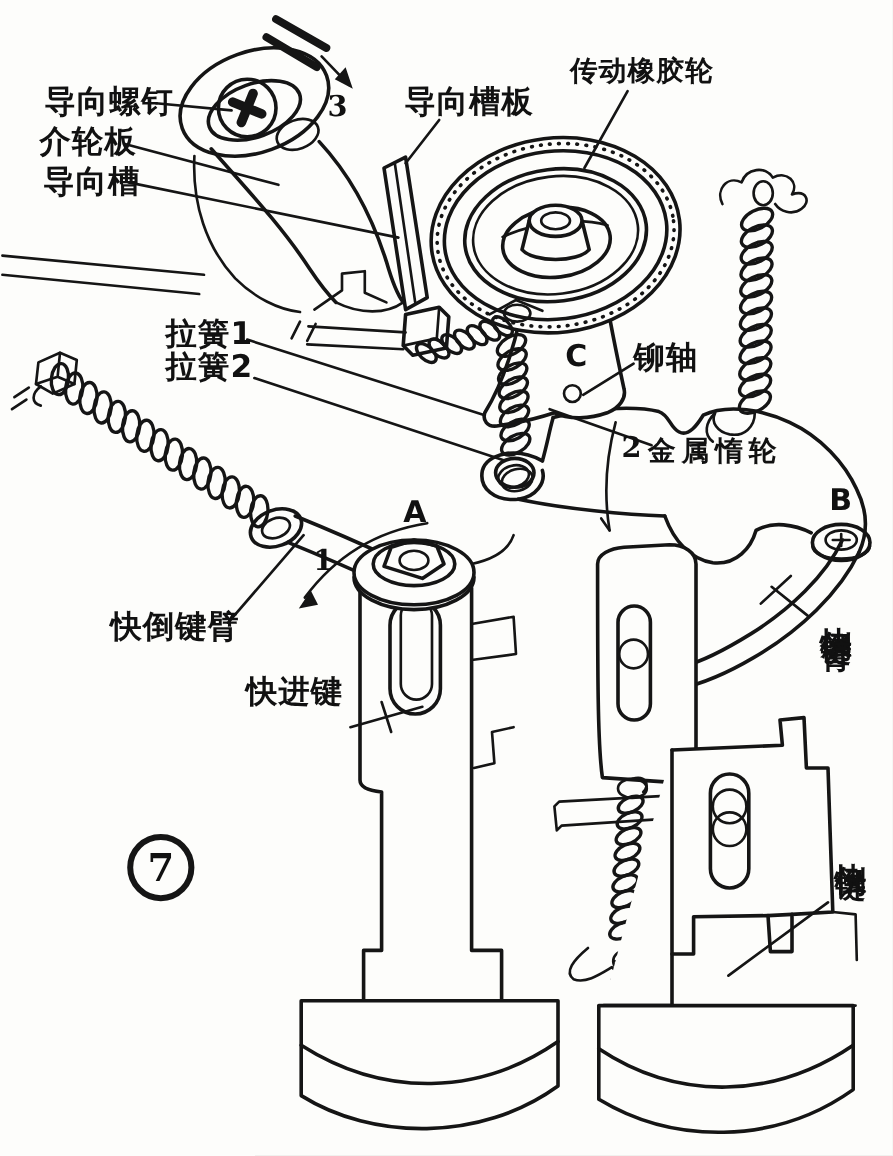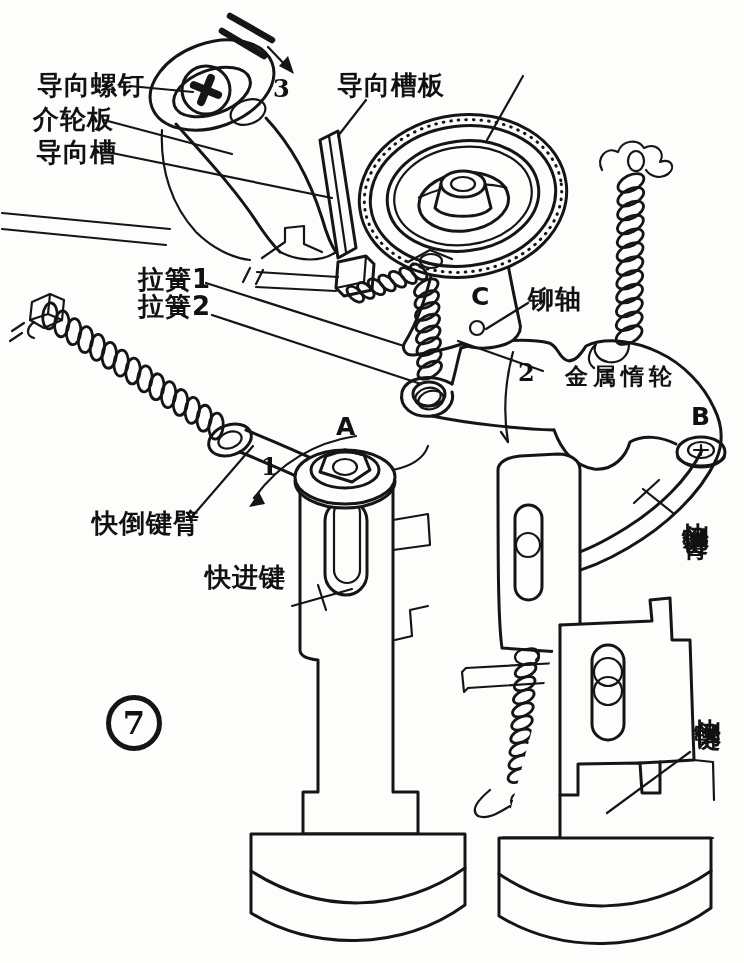--- a/index.html
+++ b/index.html
@@ -263,24 +263,25 @@
     <path class="ln thin" d="M292,606 L352,589 M318,585 L326,610"></path>
     <path class="ln thin" d="M673,513 L643,489 M634,503 L659,480"></path>
     <path class="ln thin" d="M690,752 L607,813"></path>
   </g>
 </svg>
 
   <div class="lbl" style="left:37px;top:72px">导向螺钉</div>
   <div class="lbl" style="left:33px;top:106px">介轮板</div>
   <div class="lbl" style="left:36px;top:139px">导向槽</div>
   <div class="lbl" style="left:337px;top:72px">导向槽板</div>
+  <div class="lbl big" style="left:475px;top:48px">传动橡胶轮</div>
   <div class="lbl" style="left:138px;top:266px">拉簧1</div>
   <div class="lbl" style="left:138px;top:293px">拉簧2</div>
   <div class="lbl" style="left:528px;top:286px">铆轴</div>
-  <div class="lbl big" style="left:565px;top:364px;letter-spacing:5px">金属惰轮</div>
+  <div class="lbl big" style="left:540px;top:364px;letter-spacing:5px">金属惰轮</div>
   <div class="lbl" style="left:92px;top:510px">快倒键臂</div>
   <div class="lbl" style="left:205px;top:564px">快进键</div>
   <div class="lbl vert" style="left:682px;top:502px;height:116px">快倒键臂</div>
   <div class="lbl vert" style="left:694px;top:698px;height:90px">快倒键</div>
 
   <div class="lbl alpha" style="left:336px;top:414px">A</div>
   <div class="lbl alpha" style="left:691px;top:404px">B</div>
   <div class="lbl alpha" style="left:471px;top:284px">C</div>
   <div class="lbl digit" style="left:261px;top:454px">1</div>
   <div class="lbl digit" style="left:518px;top:360px">2</div>

